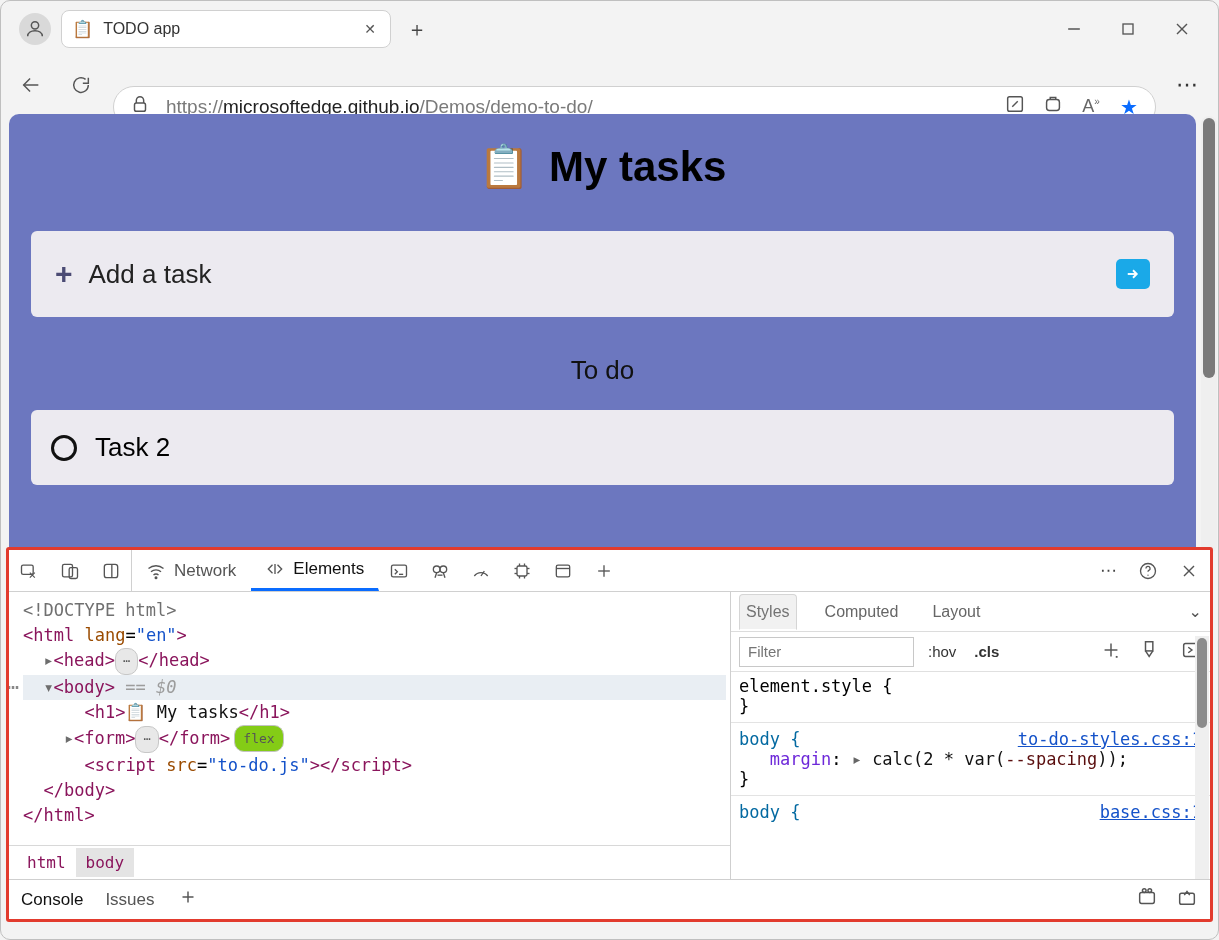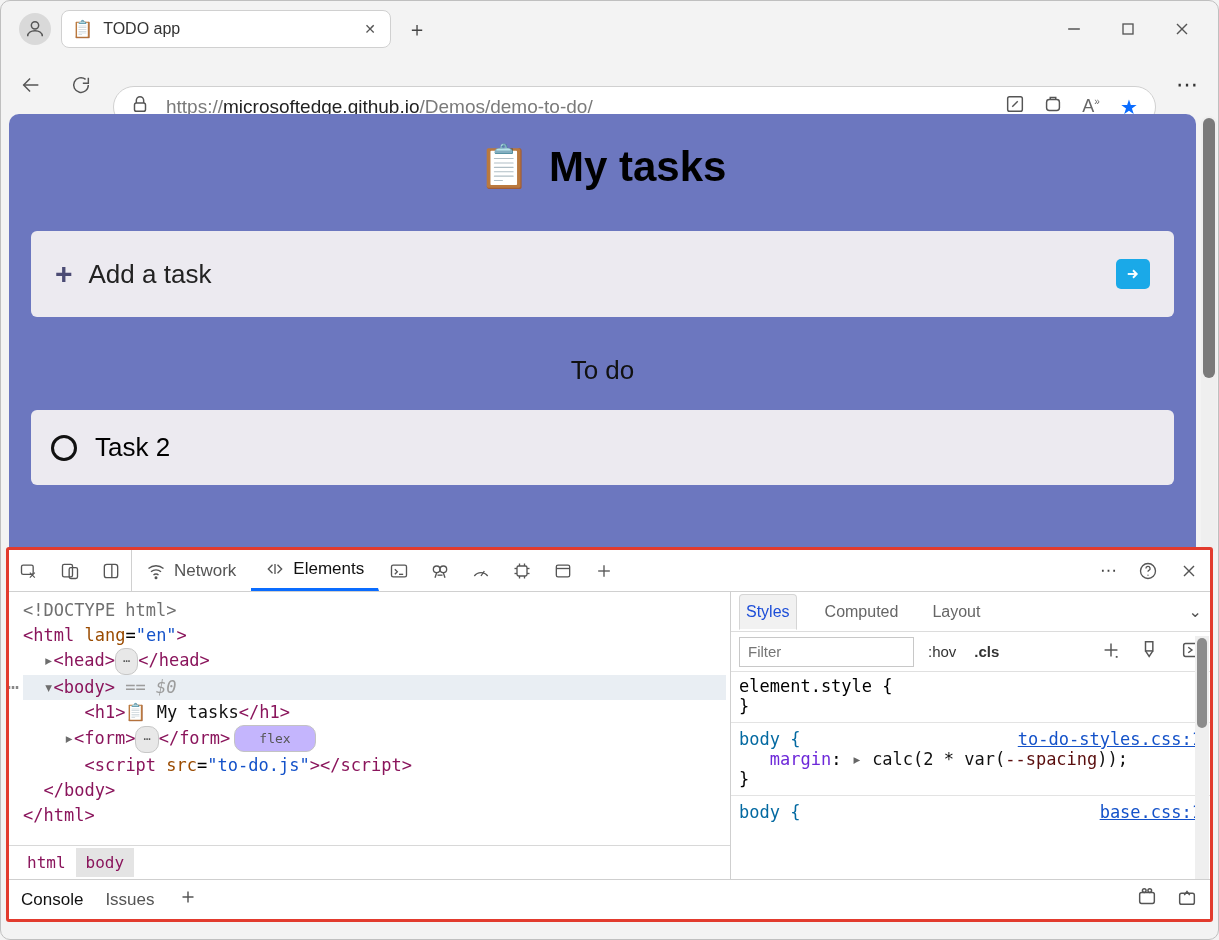--- a/index.html
+++ b/index.html
@@ -139,34 +139,34 @@
 .tk-attr { color:#9a4b00;}
 .tk-val { color:#1452c9;}
 .tk-txt { color:#111;}
 .tk-doctype { color:#707070;}
 .tk-muted { color:#9c9c9c; font-style:italic;}
 .badge-ell {
   display:inline-block;background:#e8e8e8;border:1px solid #c7c7c7;border-radius:10px;
   padding:0 7px;font-size:12px;color:#555;vertical-align:1px;
 }
 .badge-flex {
-  display:inline-block;background:#c4b5fd;border:1px solid #c3c3c3;border-radius:10px;
-  padding:0 24px;font-size:13px;color:#555;vertical-align:1px;margin-left:4px;
+  display:inline-block;background:#84cc16;border:1px solid #c3c3c3;border-radius:10px;
+  padding:0 8px;font-size:13px;color:#555;vertical-align:1px;margin-left:4px;
 }
 .dom-sel { background:#e9eef3;}
 .dom-dots { position:absolute;left:-2px;color:#888;font-size:20px;letter-spacing:1px;}
 .tri { display:inline-block;width:10px;text-align:center;color:#6d6d6d;}
 .breadcrumb { border-top:1px solid #d8d8d8;height:34px;display:flex;align-items:center;font-size:16px;padding:0 8px;gap:0;}
 .breadcrumb span { padding:5px 10px;color:#8a155c;}
 .breadcrumb span.sel { background:#e4e4e4;}
 
 .styles-pane { width:480px;border-left:1px solid #cfcfcf;display:flex;flex-direction:column;font-size:16px;position:relative;}
 .sp-tabs { height:40px;border-bottom:1px solid #dcdcdc;display:flex;align-items:center;padding:0 8px;gap:22px;}
 .sp-tab { color:#666;cursor:pointer;padding:8px 6px;}
-.sp-tab.active { background:#f1f1f1;border:1px solid #d5d5d5;border-bottom-color:#fff;border-radius:4px 4px 0 0;color:#1d4ed8;}
+.sp-tab.active { background:#f1f1f1;border:1px solid #d5d5d5;border-bottom-color:#fff;border-radius:4px 4px 0 0;color:#737373;}
 .sp-expand { margin-left:auto;color:#555;cursor:pointer;}
 .sp-toolbar { height:40px;border-bottom:1px solid #e0e0e0;display:flex;align-items:center;gap:10px;padding:0 8px;}
 .sp-filter { width:175px;height:30px;border:1px solid #c8c8c8;padding:0 8px;font-size:15px;color:#555;}
 .sp-chip { font-size:15px;color:#333;cursor:pointer;padding:2px 4px;}
 .sp-chip b { font-weight:700;}
 .sp-icons { margin-left:auto;display:flex;gap:18px;color:#555;}
 .sp-icons span{cursor:pointer;}
 .sp-rules { flex:1;font-family:Consolas,monospace;font-size:17px;padding:4px 8px;overflow:hidden;}
 .rule-sel { color:#0369a1;}
 .rule-prop { color:#6d28d9;}

